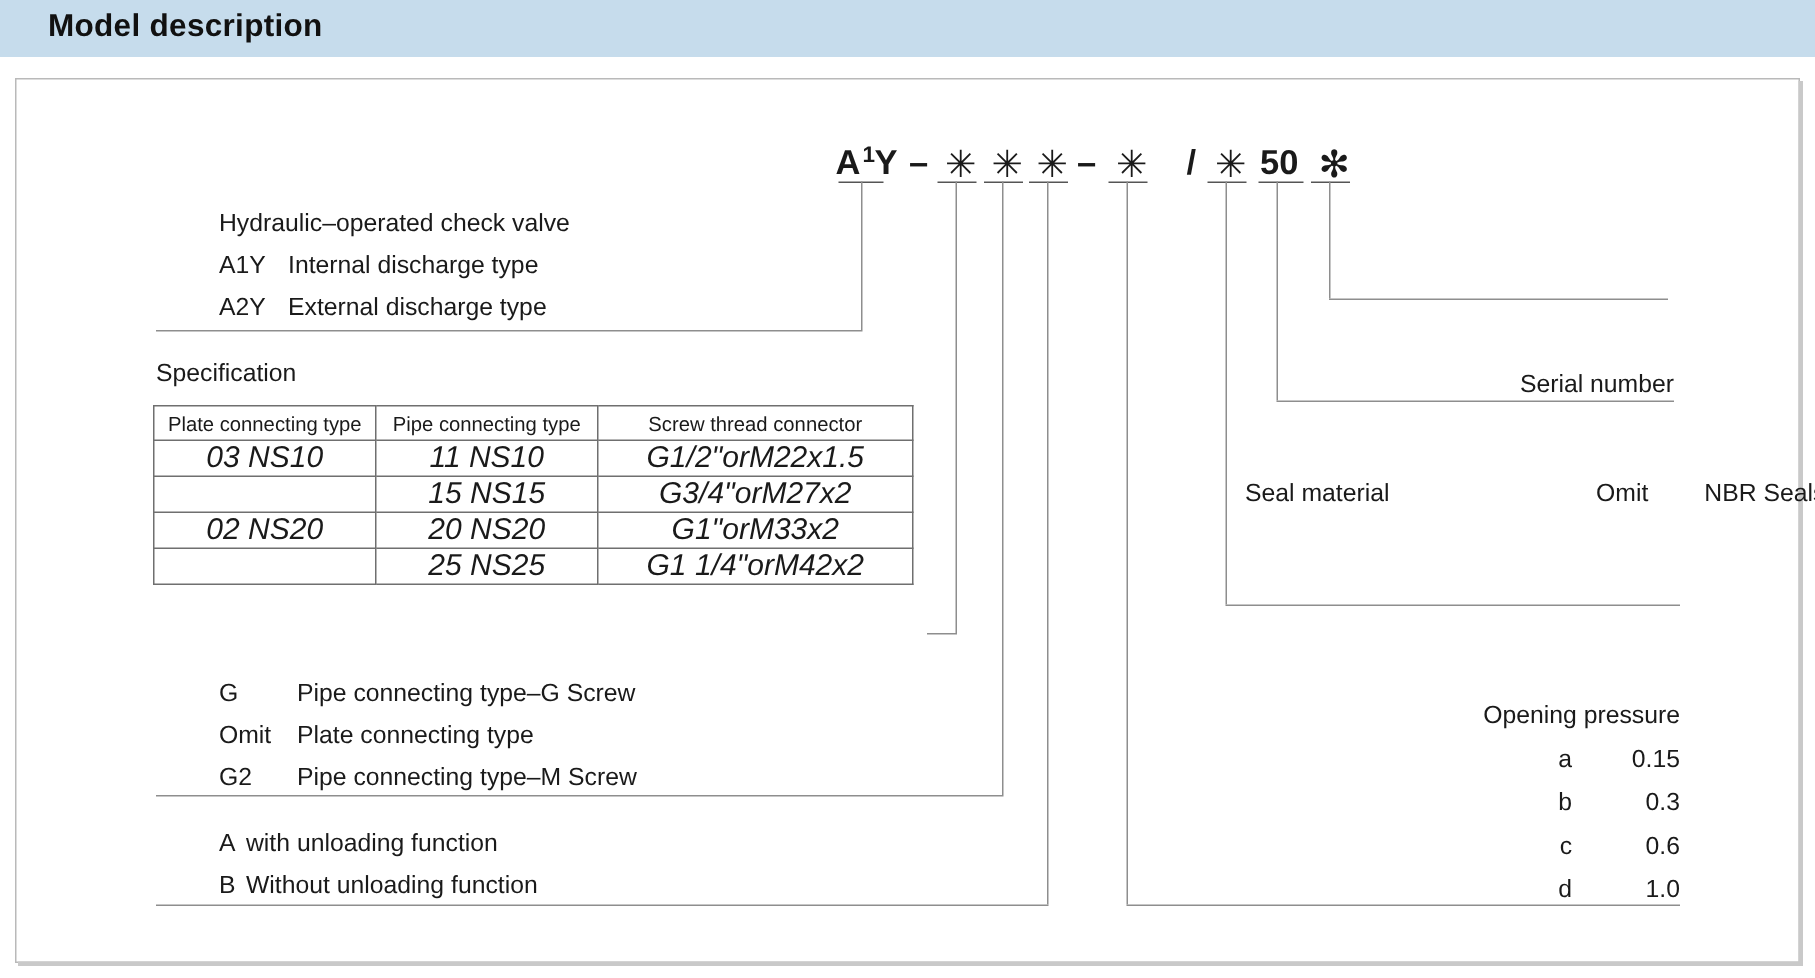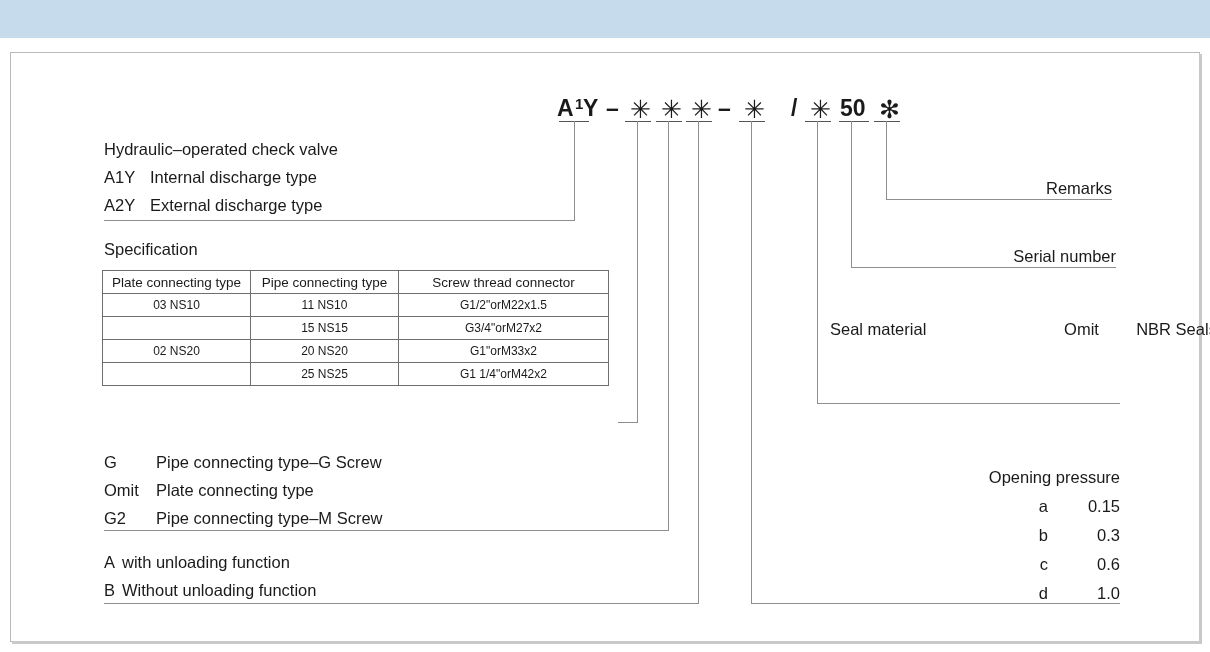--- a/index.html
+++ b/index.html
@@ -49,56 +49,57 @@
   .sub{ font-size:15px; vertical-align:sub; font-weight:bold; }
   .ast{ font-weight:normal; font-size:25px; }
 
   
   .ln{ position:absolute; background:#8e8e8e; }
   .vl{ width:1px; }
   .hl{ height:1px; }
   .tick{ height:1px; background:#555; }
 
   
-  .tblock{ position:absolute; font-size:16.5px; line-height:28px; white-space:nowrap; }
+  .tblock{ position:absolute; font-size:16.5px; line-height:28px; white-space:nowrap;margin-left:42px; }
   .tblock .row{ display:block; }
   .ind{ display:inline-block; }
 
   .rblock{ position:absolute; font-size:16.5px; line-height:29px;
            white-space:nowrap; text-align:right; }
 
   
   .spec-label{ position:absolute; left:104px; top:240px; font-size:16.5px; }
   table.spec{
     position:absolute; left:102px; top:270px;
     border-collapse:collapse; font-size:15px;
   }
   table.spec td, table.spec th{
     border:1px solid #6f6f6f;
     text-align:center; font-weight:normal;
     height:23px; padding:0 4px;
     white-space:nowrap;
   }
   table.spec th{ font-size:13.5px; }
-  table.spec td{ font-size:12px; }
+  table.spec td{ font-size:20px;font-style:italic; }
   .c1{ width:148px; } .c2{ width:148px; } .c3{ width:210px; }
 
   
   .pairs{ display:block; }
   .pairs .k{ display:inline-block; width:58px; text-align:right; }
   .pairs .v{ display:inline-block; width:60px; text-align:right; }
   .pairs2 .k{ display:inline-block; width:52px; text-align:left; }
   .pairs2 .v{ display:inline-block; width:112px; text-align:right; }
 </style>
 </head>
 <body>
 
 <div id="root">
 
   <div class="header-bar"></div>
+  <div class="header-title">Model description</div>
 
   <div class="panel"></div>
   <div class="panel-shadow"></div>
   <div class="panel-shadow-r"></div>
 
   <div class="code" id="code-line">
       <span style="left: 557px;">A</span>
       <span class="sub" style="left: 575px;">1</span>
       <span style="left: 583px;">Y</span>
       <span style="left: 606px;">–</span>
@@ -203,21 +204,20 @@
 
   <div class="tblock" style="left:104px; top:548px;">
     <span class="row">
       <span class="ind" style="width:18px;">A</span><span>with unloading function</span>
     </span>
     <span class="row">
       <span class="ind" style="width:18px;">B</span><span>Without unloading function</span>
     </span>
   </div>
 
-  <div class="rblock" style="left:860px; top:174px; width:252px;">Remarks</div>
 
   <div class="rblock" style="left:860px; top:242px; width:256px;">Serial number</div>
 
   <div class="rblock" style="left:830px; top:315px; width:290px;">
     <span class="row">Seal material</span>
     <span class="row pairs2">
       <span class="k" style="width:168px;text-align:right;">Omit</span><span class="v" style="width:118px;">NBR Seals</span>
     </span>
     
   </div>

